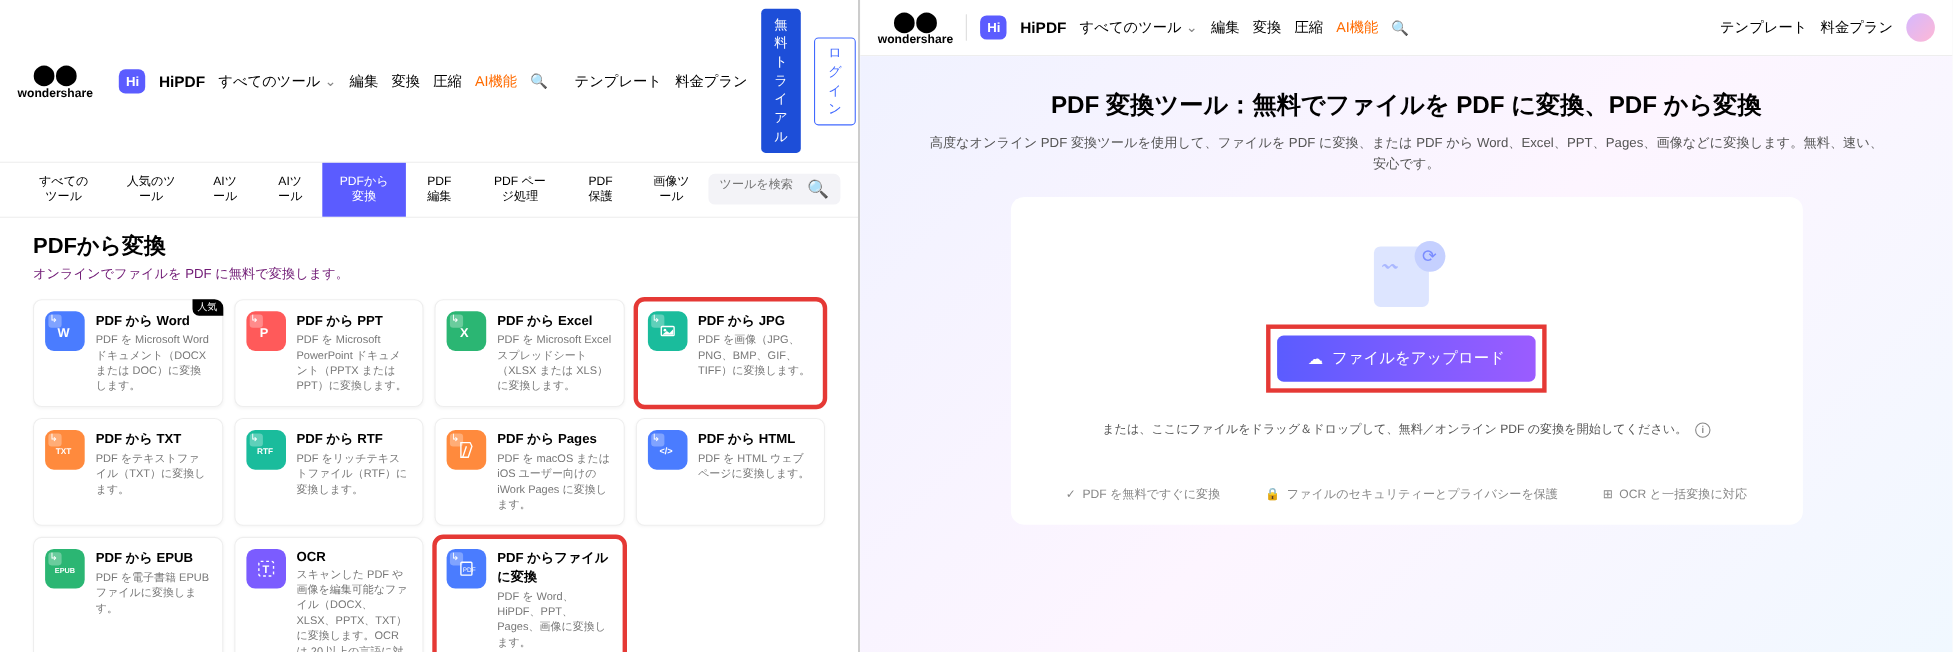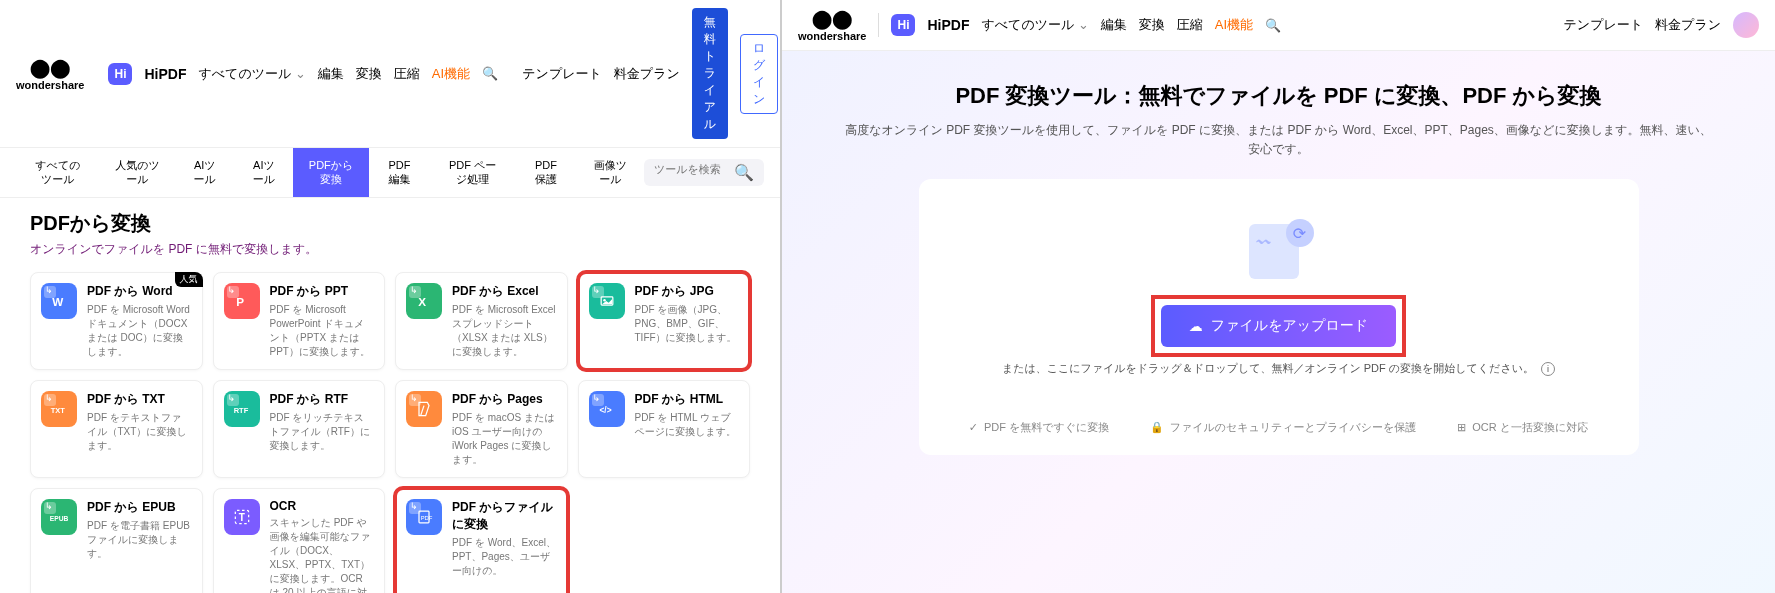--- a/index.html
+++ b/index.html
@@ -48,21 +48,21 @@
 .content-right { padding: 30px 60px; text-align: center; background: linear-gradient(135deg, #f0f2ff 0%, #fdf5ff 50%, #f0f8ff 100%); min-height: calc(100% - 44px); }
 .hero-title { font-size: 22px; font-weight: bold; margin-bottom: 10px; }
 .hero-sub { font-size: 12px; color: #555; margin-bottom: 20px; line-height: 1.6; }
 .upload-box { background: #fff; border-radius: 12px; padding: 40px 30px 20px; margin: 0 auto; max-width: 720px; }
 .upload-illust { width: 70px; height: 60px; margin: 0 auto 20px; position: relative; }
 .illust-doc { width: 50px; height: 55px; background: #dde5ff; border-radius: 6px; position: absolute; left: 5px; top: 5px; }
 .illust-doc::before { content: "〰"; position: absolute; top: 6px; left: 8px; color: #aab8ff; font-size: 14px; }
 .illust-circle { width: 28px; height: 28px; background: #c5d0ff; border-radius: 50%; position: absolute; right: 0; top: 0; display:flex;align-items:center;justify-content:center;color:#7a8cff; }
 .btn-upload { background: linear-gradient(90deg, #5b5cff, #9b5cff); color: #fff; padding: 12px 28px; border-radius: 6px; font-size: 14px; display: inline-flex; align-items: center; gap: 8px; cursor: pointer; }
 .upload-wrap { display: inline-block; outline: 4px solid #e53935; padding: 6px; }
-.drag-text { font-size: 11px; color: #555; margin-top: 8px; }
+.drag-text { font-size: 11px; color: #555; margin-top: 30px; }
 .info-icon { display: inline-block; width: 14px; height: 14px; border: 1px solid #888; border-radius: 50%; font-size: 9px; line-height: 12px; margin-left: 4px; }
 .features-row { display: flex; justify-content: space-around; margin-top: 28px; padding-top: 16px; font-size: 11px; color: #888; }
 .feat { display: flex; align-items: center; gap: 6px; }
 
 .c-blue{background:#4a7cff} .c-orange{background:#ff8a3d} .c-green{background:#2bb673} .c-teal{background:#1abc9c} .c-purple{background:#7b5cff} .c-red{background:#ff5a5a}
 .arrow-corner{position:absolute;top:3px;left:3px;width:12px;height:12px;background:rgba(255,255,255,0.3);border-radius:3px;}
 .arrow-corner::after{content:"↳";position:absolute;color:#fff;font-size:9px;top:-1px;left:1px;}
 </style>
 </head>
 <body>
@@ -239,21 +239,21 @@
       <div class="card highlight-red">
         <div class="card-icon c-blue">
             <span class="arrow-corner"></span>
             <svg viewBox="0 0 24 24" fill="#fff">
               <rect x="6" y="5" width="12" height="14" rx="1" fill="none" stroke="#fff" stroke-width="1.5"></rect>
               <text x="8" y="16" font-size="7">PDF</text>
             </svg>
           </div>
         <div class="card-body">
             <div class="card-title">PDF からファイルに変換</div>
-            <div class="card-desc">PDF を Word、Excel、PPT、Pages、ユーザー向けの。</div>
+            <div class="card-desc">PDF を Word、HiPDF、PPT、Pages、画像に変換します。</div>
           </div>
       </div>
     </div>
   </div>
 </div>
 
 <div class="panel panel-right">
   <div class="header">
     <div class="logo-ws">
       <span class="logo-ws-icon">⬤⬤</span>

